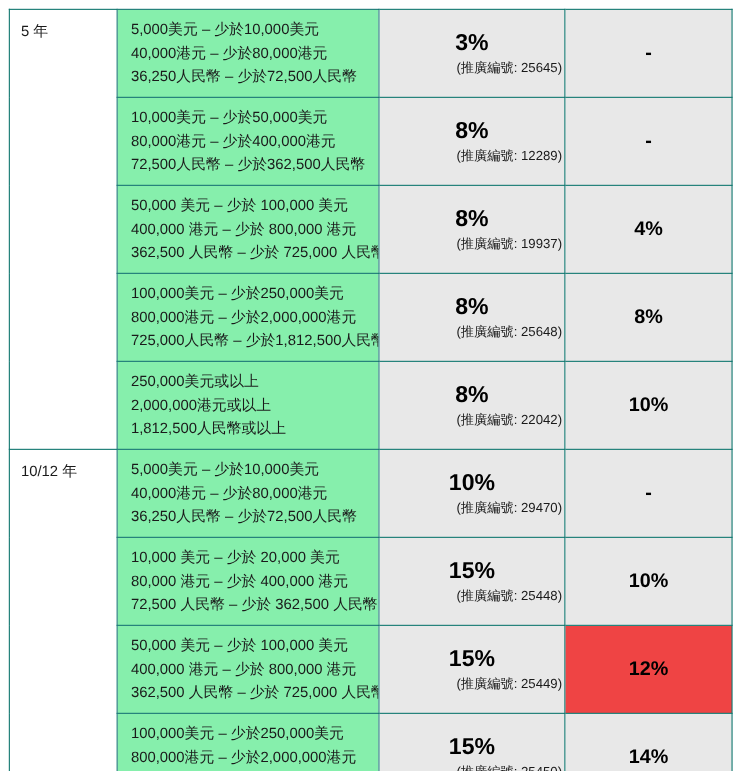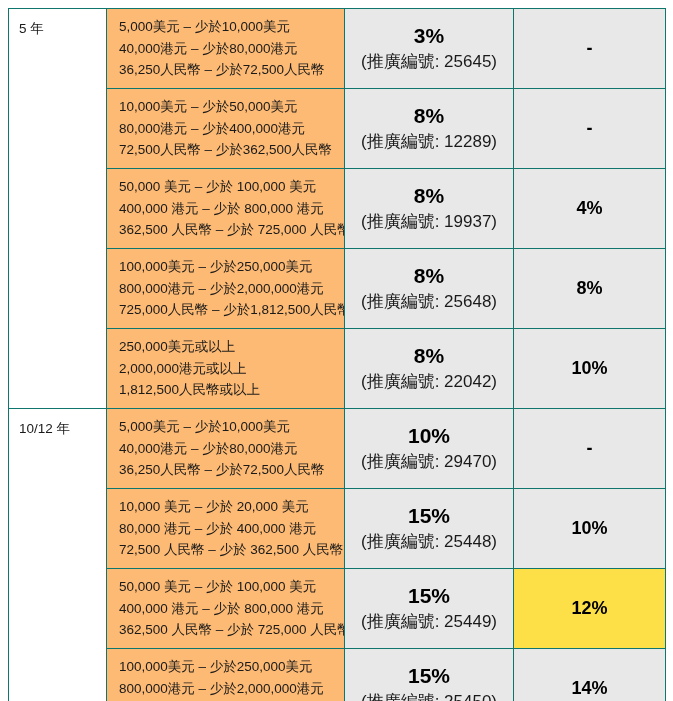--- a/index.html
+++ b/index.html
@@ -33,43 +33,44 @@
   td.term-cell {
     vertical-align: top;
     padding: 11px 8px 0 10px;
     font-size: 13.5px;
     background: #ffffff;
   }
   td.amount-cell {
     vertical-align: middle;
     padding: 6px 6px 6px 12px;
     font-size: 13.5px;
-    background: #fdba74;
+    background: #86efac;
     height: 67px;
   }
   .amount-line {
     line-height: 1.62;
     white-space: nowrap;
   }
   td.rate-cell {
     text-align: center;
     vertical-align: middle;
     padding: 4px 2px;
   }
   .rate-big {
     font-size: 21px;
     font-weight: bold;
     color: #000000;
     line-height: 1.15;
   }
   .promo-line {
-    font-size: 17px;
+    font-size: 12px;
     color: #1a1a1a;
     margin-top: 2px;
     white-space: nowrap;
+    text-align: right;
   }
   td.extra-cell {
     text-align: center;
     vertical-align: middle;
     font-size: 18px;
     font-weight: bold;
     color: #000000;
     padding: 4px 2px;
   }
 </style>
@@ -175,21 +176,21 @@
           <tr>
             <td class="amount-cell">
               <div class="amount-line">50,000 美元 – 少於 100,000 美元</div>
               <div class="amount-line">400,000 港元 – 少於 800,000 港元</div>
               <div class="amount-line">362,500 人民幣 – 少於 725,000 人民幣</div>
             </td>
             <td class="rate-cell" style="background: rgb(232, 232, 232);">
               <div class="rate-big">15%</div>
               <div class="promo-line">(推廣編號: 25449)</div>
             </td>
-            <td class="extra-cell" style="background: #fde047;">12%</td>
+            <td class="extra-cell" style="background: #ef4444;">12%</td>
           </tr>
           <tr>
             <td class="amount-cell">
               <div class="amount-line">100,000美元 – 少於250,000美元</div>
               <div class="amount-line">800,000港元 – 少於2,000,000港元</div>
               <div class="amount-line">725,000人民幣 – 少於1,812,500人民幣</div>
             </td>
             <td class="rate-cell" style="background: rgb(232, 232, 232);">
               <div class="rate-big">15%</div>
               <div class="promo-line">(推廣編號: 25450)</div>

